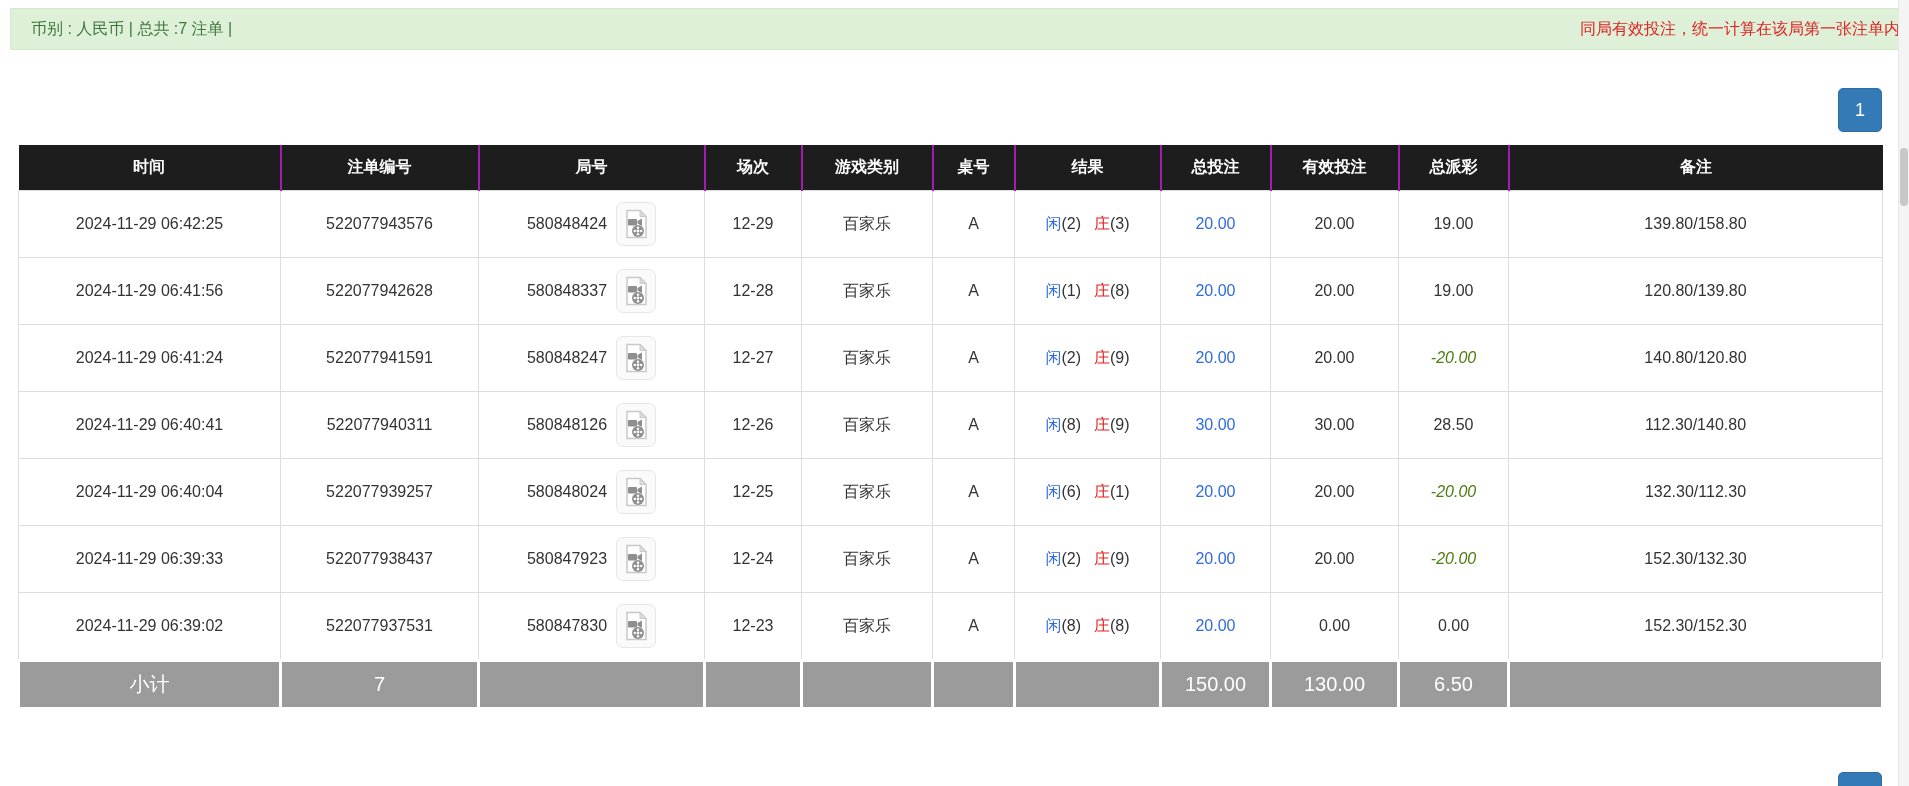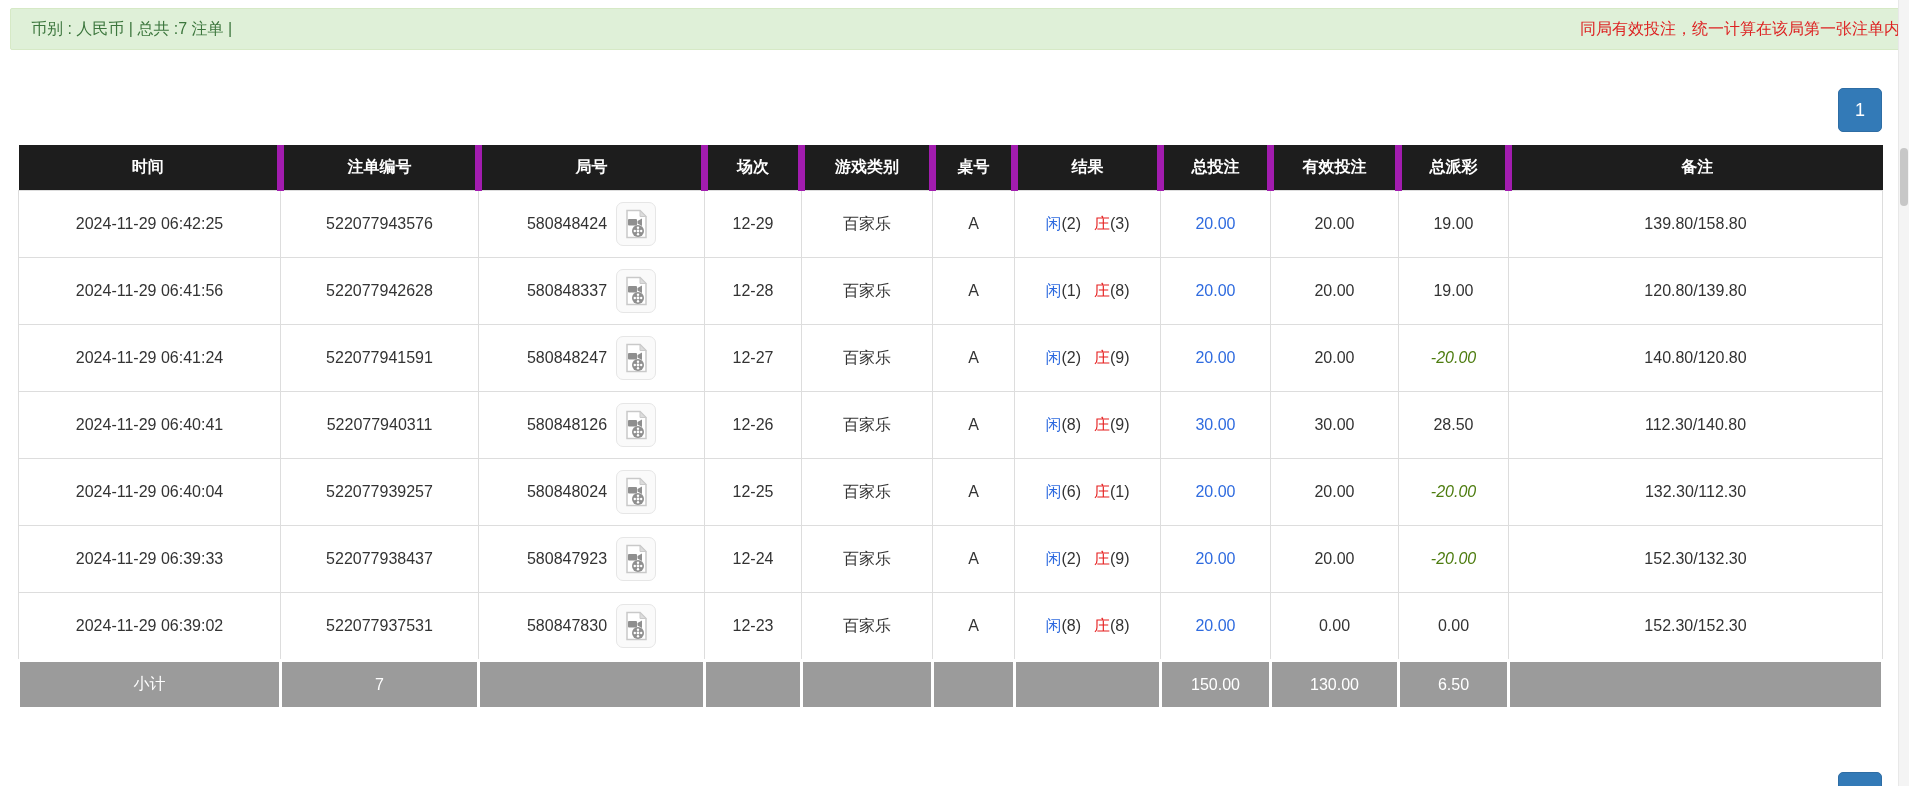--- a/index.html
+++ b/index.html
@@ -24,30 +24,30 @@
   }
   .page-btn.top{top:88px;}
   .page-btn.bottom{top:772px;}
   
   table{
     position:absolute;left:17px;top:145px;width:1864px;
     border-collapse:collapse;table-layout:fixed;font-size:16px;
   }
   thead th{
     background:#1d1d1d;color:#fff;font-weight:bold;height:45px;
-    border-right:7px solid #a21caf;padding:0;text-align:center;font-size:16px;
+    border-right:2px solid #a21caf;padding:0;text-align:center;font-size:16px;
   }
   thead th:last-child{border-right:none;}
   tbody td{
     height:66px;border:1px solid #ddd;background:#fff;
     text-align:center;padding:0 4px;vertical-align:middle;
   }
   tfoot td{
     height:43px;background:#9b9b9b;color:#fff;border:3px solid #fff;
-    text-align:center;font-size:16px;
+    text-align:center;font-size:20px;
   }
   .blue{color:#2f6bdf;}
   .red{color:#e62222;}
   td.neg{color:#4d7c0f;font-style:italic;}
   .result-val{color:#333;}
   .result-group{white-space:nowrap;}
   .result-group.player{margin-right:13px;}
   
   .round-cell-inner{display:flex;align-items:center;justify-content:center;gap:9px;}
   .video-btn{

